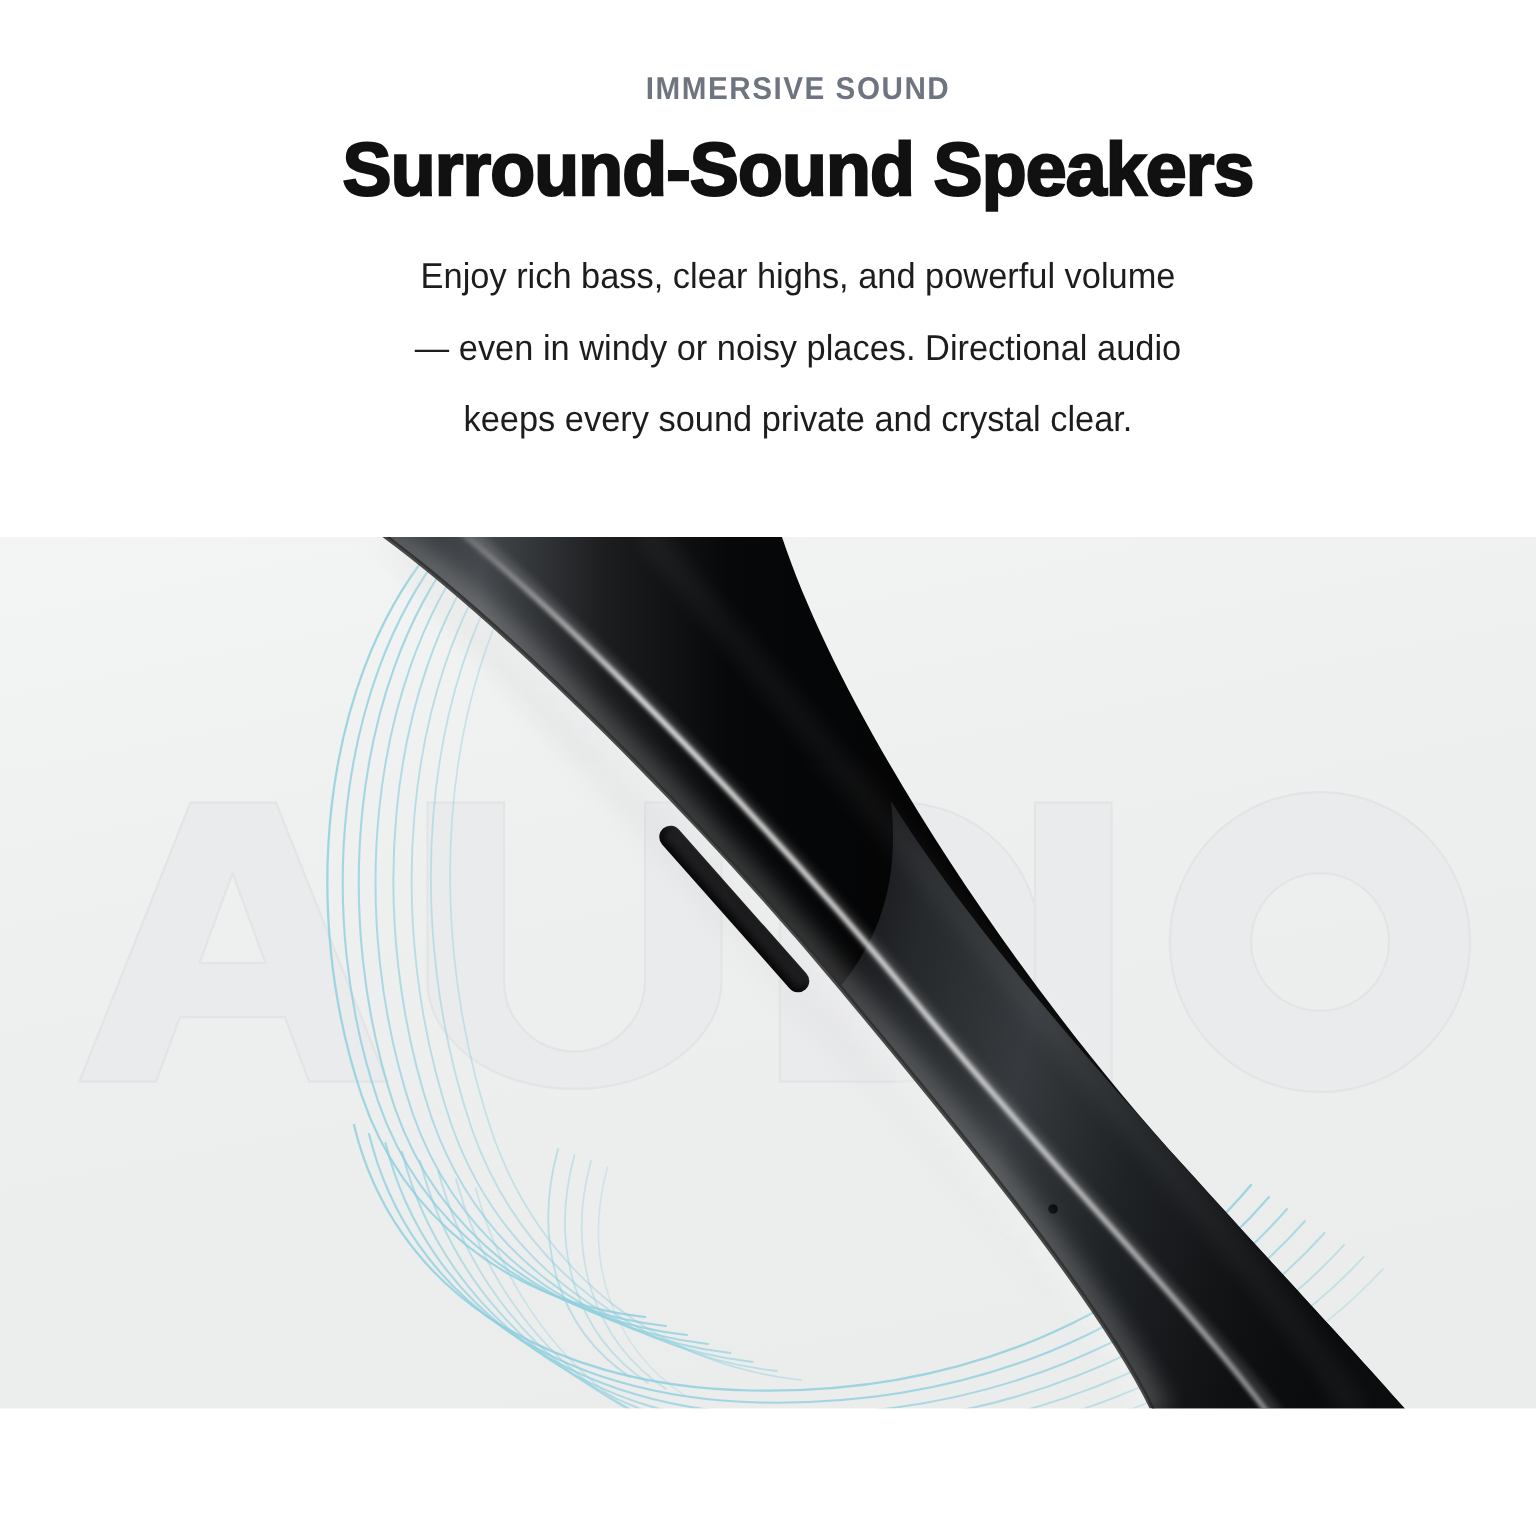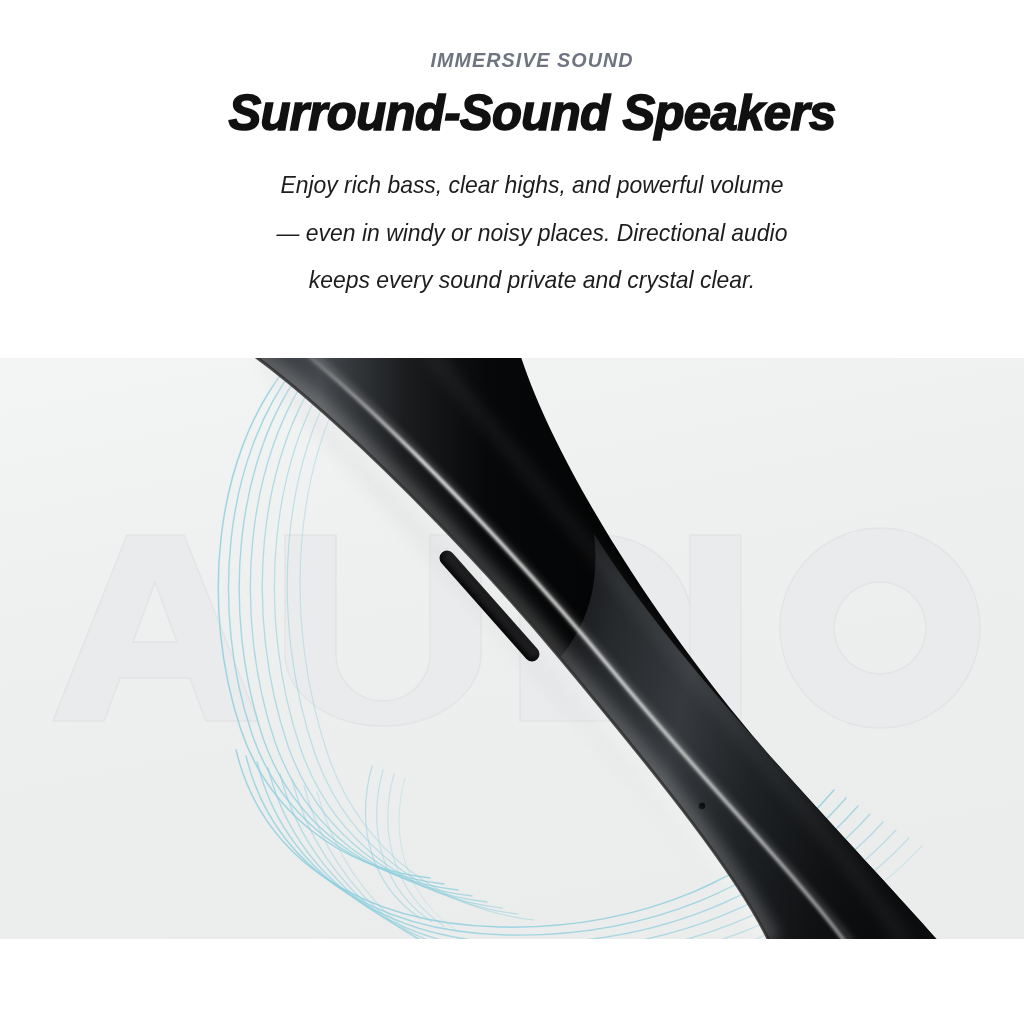--- a/index.html
+++ b/index.html
@@ -24,21 +24,20 @@
   }
 
   
   .copy-block {
     height: 358px;
     box-sizing: border-box;
     padding: 48px 60px 0 100px;
     text-align: center;
     background: #ffffff;
     flex: 0 0 auto;
-    font-style: italic;
   }
 
   .eyebrow {
     font-family: "Liberation Sans", sans-serif;
     font-size: 21px;
     font-weight: bold;
     letter-spacing: 1.1px;
     color: #6e7480;
     margin: 0 0 14px 0;
     line-height: 1.1;

